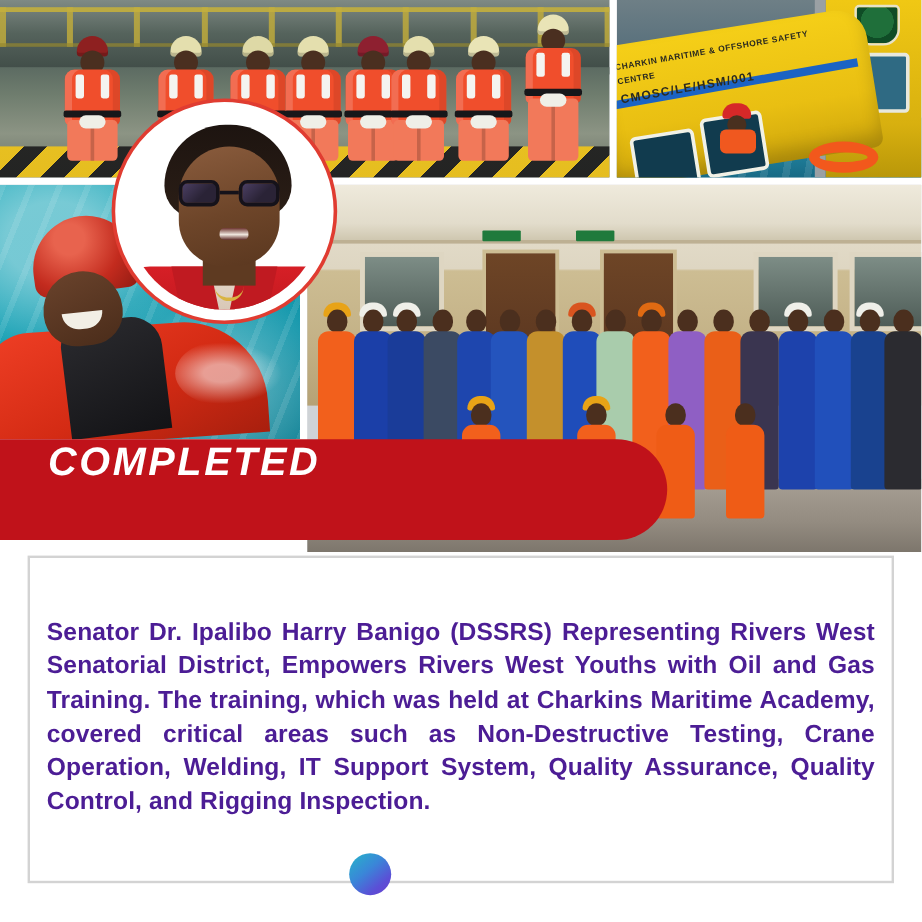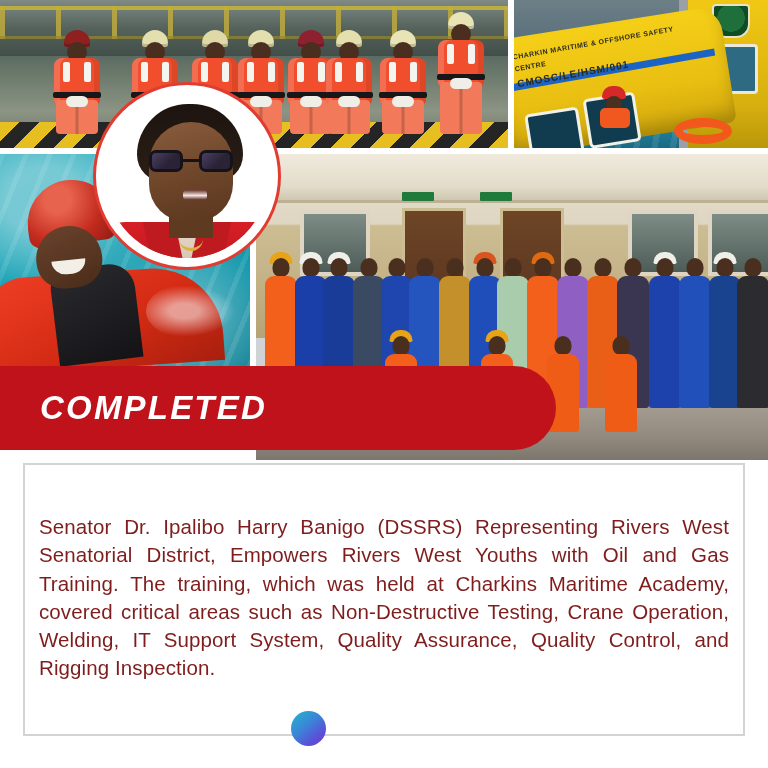--- a/index.html
+++ b/index.html
@@ -346,21 +346,20 @@
 
   
   .banner {
     position:absolute;
     left:0; top:366px;
     width:556px; height:84px;
     background:#c0121a;
     border-radius: 0 120px 120px 0;
     z-index:7;
     display:flex;
-    align-items:center;
   }
   .banner-text {
     color:#ffffff;
     font-family:"Liberation Sans", sans-serif;
     font-style: italic;
     font-weight: 700;
     font-size: 33px;
     letter-spacing: 2.2px;
     margin-left: 40px;
     white-space: nowrap;
@@ -372,23 +371,23 @@
     left: 23px; top: 463px;
     width: 722px; height: 273px;
     background:#ffffff;
     border: 2px solid #d3d3d3;
     box-sizing: border-box;
     z-index: 8;
   }
   .card-body {
     position:absolute;
     left: 14px; right: 14px; top: 12px;
-    color:#7f1d1d;
+    color:#4c1d95;
     font-family:"Liberation Sans", sans-serif;
-    font-weight: 400;
+    font-weight: 700;
     font-size: 20.5px;
     line-height: 1.38;
     text-align: justify;
     text-align-last: left;
     word-spacing: 0px;
     letter-spacing: .1px;
     margin-top: 36px;
   }
   .card-url {
     position:absolute;

